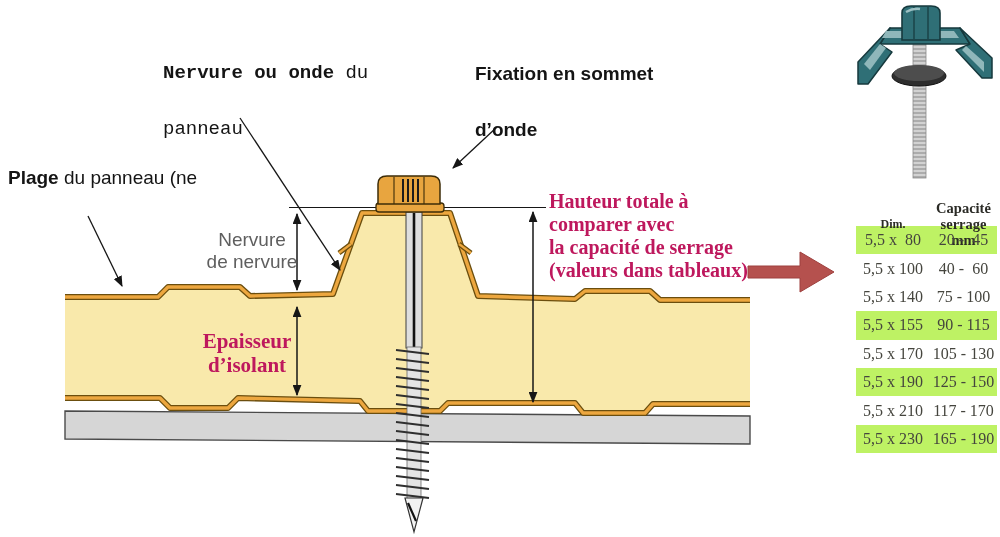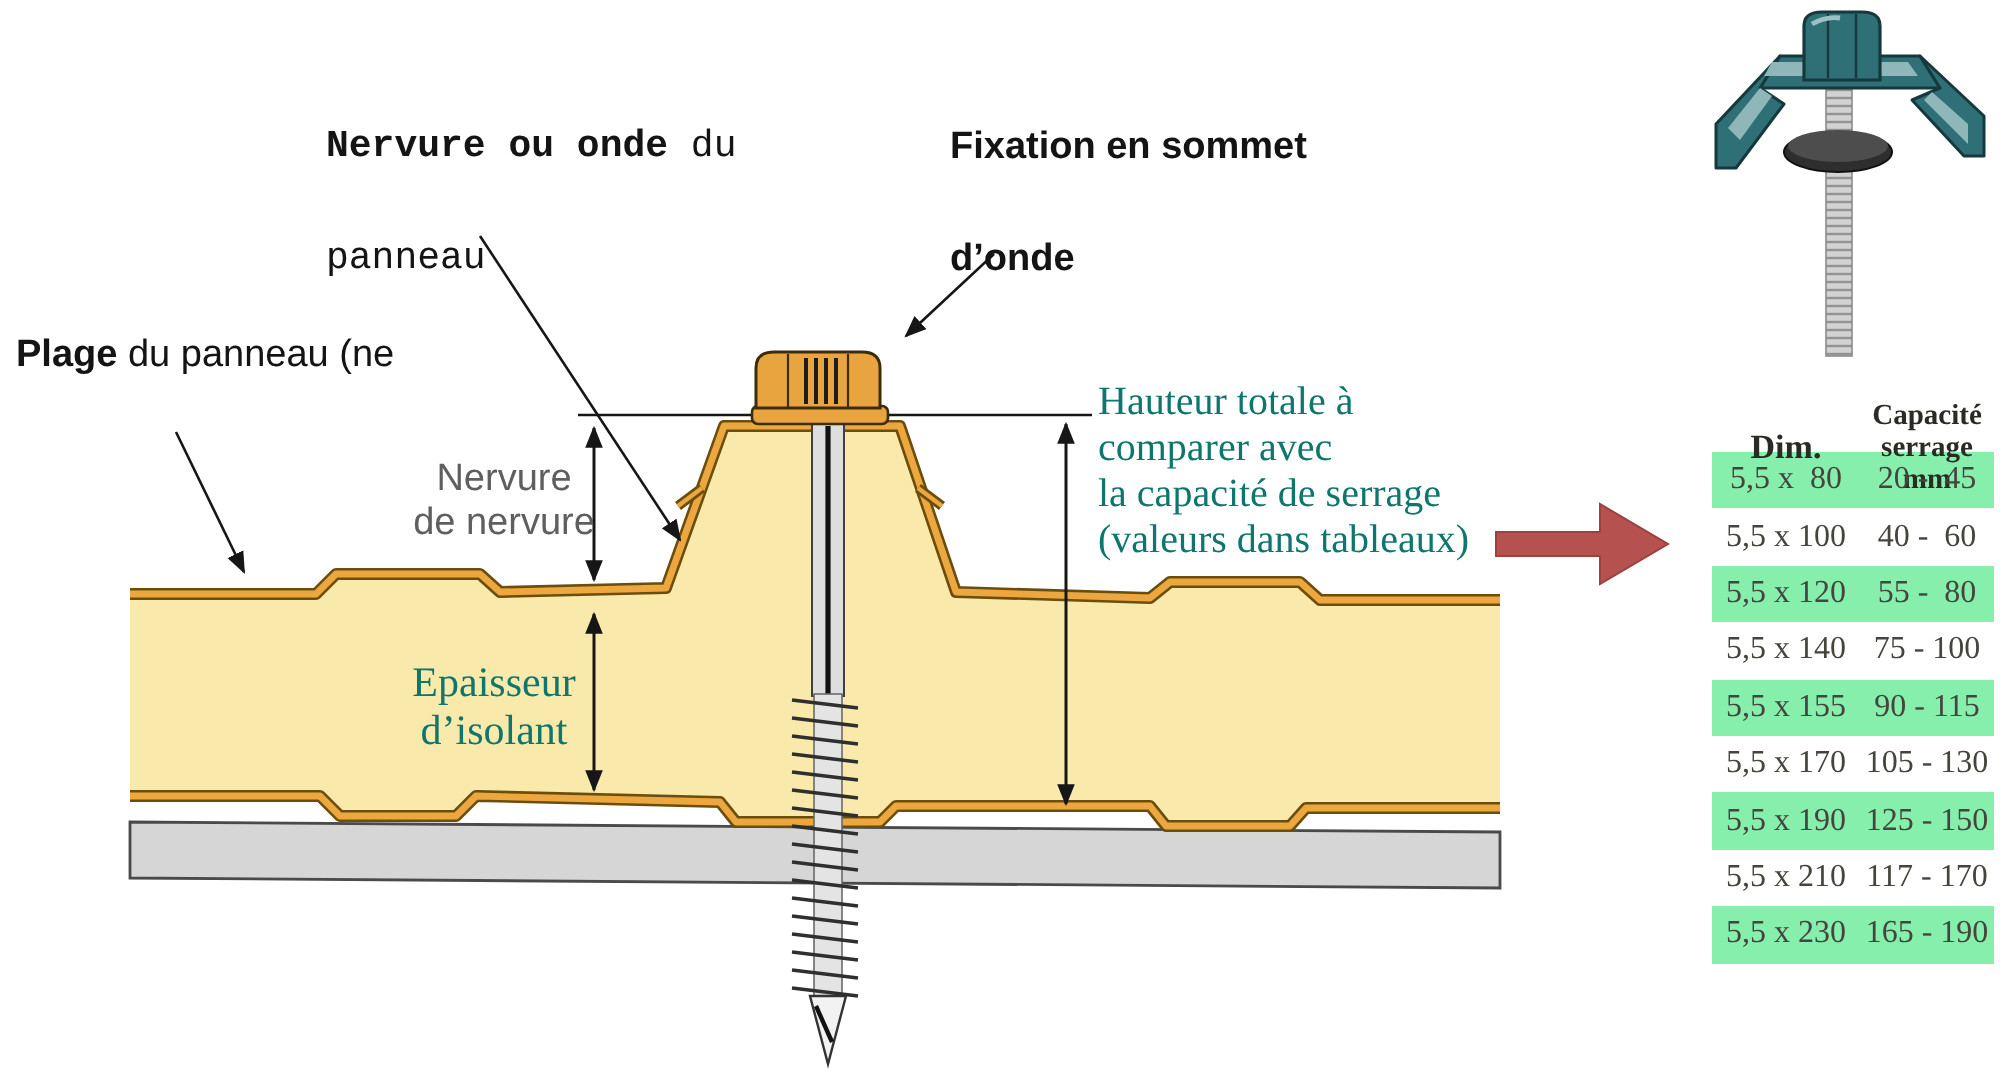--- a/index.html
+++ b/index.html
@@ -4,35 +4,35 @@
 <style>
   html,body{margin:0;padding:0;background:#ffffff;}
   .stage{position:relative;width:1000px;height:537px;background:#ffffff;overflow:hidden;
          font-family:"Liberation Sans",sans-serif;}
   svg{position:absolute;left:0;top:0;}
   .lbl{position:absolute;font-size:19px;color:#141414;line-height:28px;white-space:pre-line;}
   .b{font-weight:bold;}
   .dim-lbl{position:absolute;font-size:19px;color:#5f5f5f;line-height:22px;
            text-align:center;white-space:pre-line;}
   .serifb{position:absolute;font-family:"Liberation Serif","DejaVu Serif",serif;
-          font-weight:normal;color:#0f766e;white-space:pre-line;}
+          font-weight:bold;color:#be185d;white-space:pre-line;}
   .lbl-nervure{left:163px;top:59px;font-family:Liberation Mono, monospace;}
   .lbl-fixation{left:475px;top:60px;}
   .lbl-plage{left:8px;top:142px;margin-top:22px;}
   .lbl-hnerv{left:196px;top:229px;width:112px;}
   .lbl-epaisseur{left:186px;top:329px;width:122px;font-size:21px;line-height:24px;text-align:center;}
   .lbl-htotale{left:549px;top:190px;font-size:20px;line-height:23px;}
   .captable{position:absolute;left:856px;top:186px;width:141px;
             font-family:"Liberation Serif","DejaVu Serif",serif;color:#45453e;}
   .thead{display:flex;align-items:center;height:40px;color:#2b2b26;}
   .th{font-weight:bold;text-align:center;margin-top:36px;}
-  .th1{width:74px;font-size:17px;}
+  .th1{width:74px;font-size:12px;}
   .th2{width:67px;font-size:14.5px;line-height:16px;white-space:pre-line;}
   .trow{display:flex;align-items:center;height:28.4px;font-size:16px;}
-  .trow.shaded{background:#86efac;}
+  .trow.shaded{background:#bef264;}
   .td{text-align:center;white-space:pre;}
   .td1{width:74px;}
   .td2{width:67px;}
 </style>
 </head>
 <body>
 
 <div class="stage">
 
   <svg width="840" height="537" viewBox="0 0 840 537">
@@ -152,24 +152,20 @@
     </div>
     <div id="cap-rows">
         <div class="trow shaded">
           <div class="td td1">5,5 x  80</div>
           <div class="td td2">20 -  45</div>
         </div>
         <div class="trow">
           <div class="td td1">5,5 x 100</div>
           <div class="td td2">40 -  60</div>
         </div>
-        <div class="trow shaded">
-          <div class="td td1">5,5 x 120</div>
-          <div class="td td2">55 -  80</div>
-        </div>
         <div class="trow">
           <div class="td td1">5,5 x 140</div>
           <div class="td td2">75 - 100</div>
         </div>
         <div class="trow shaded">
           <div class="td td1">5,5 x 155</div>
           <div class="td td2">90 - 115</div>
         </div>
         <div class="trow">
           <div class="td td1">5,5 x 170</div>

